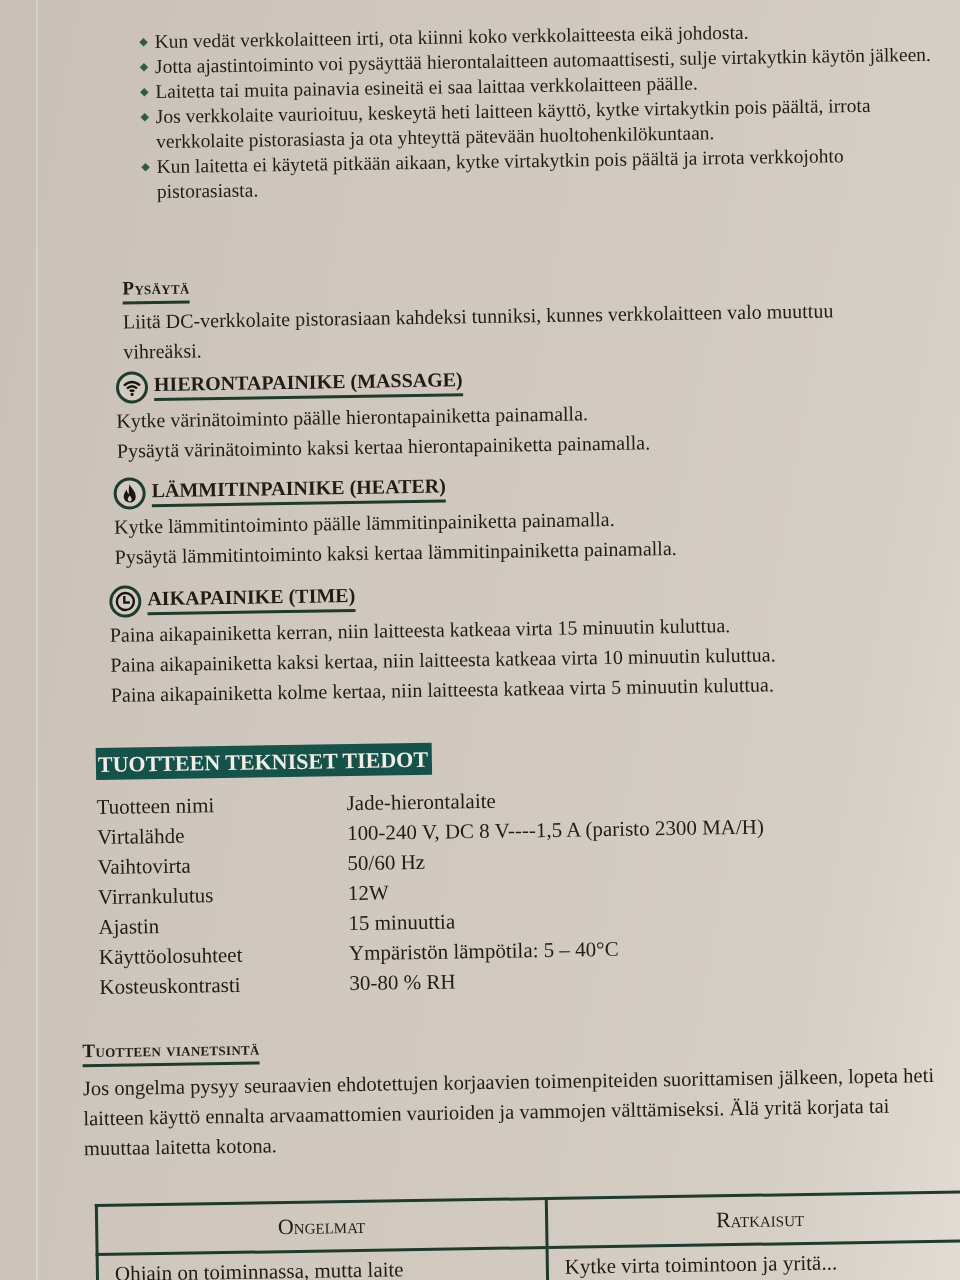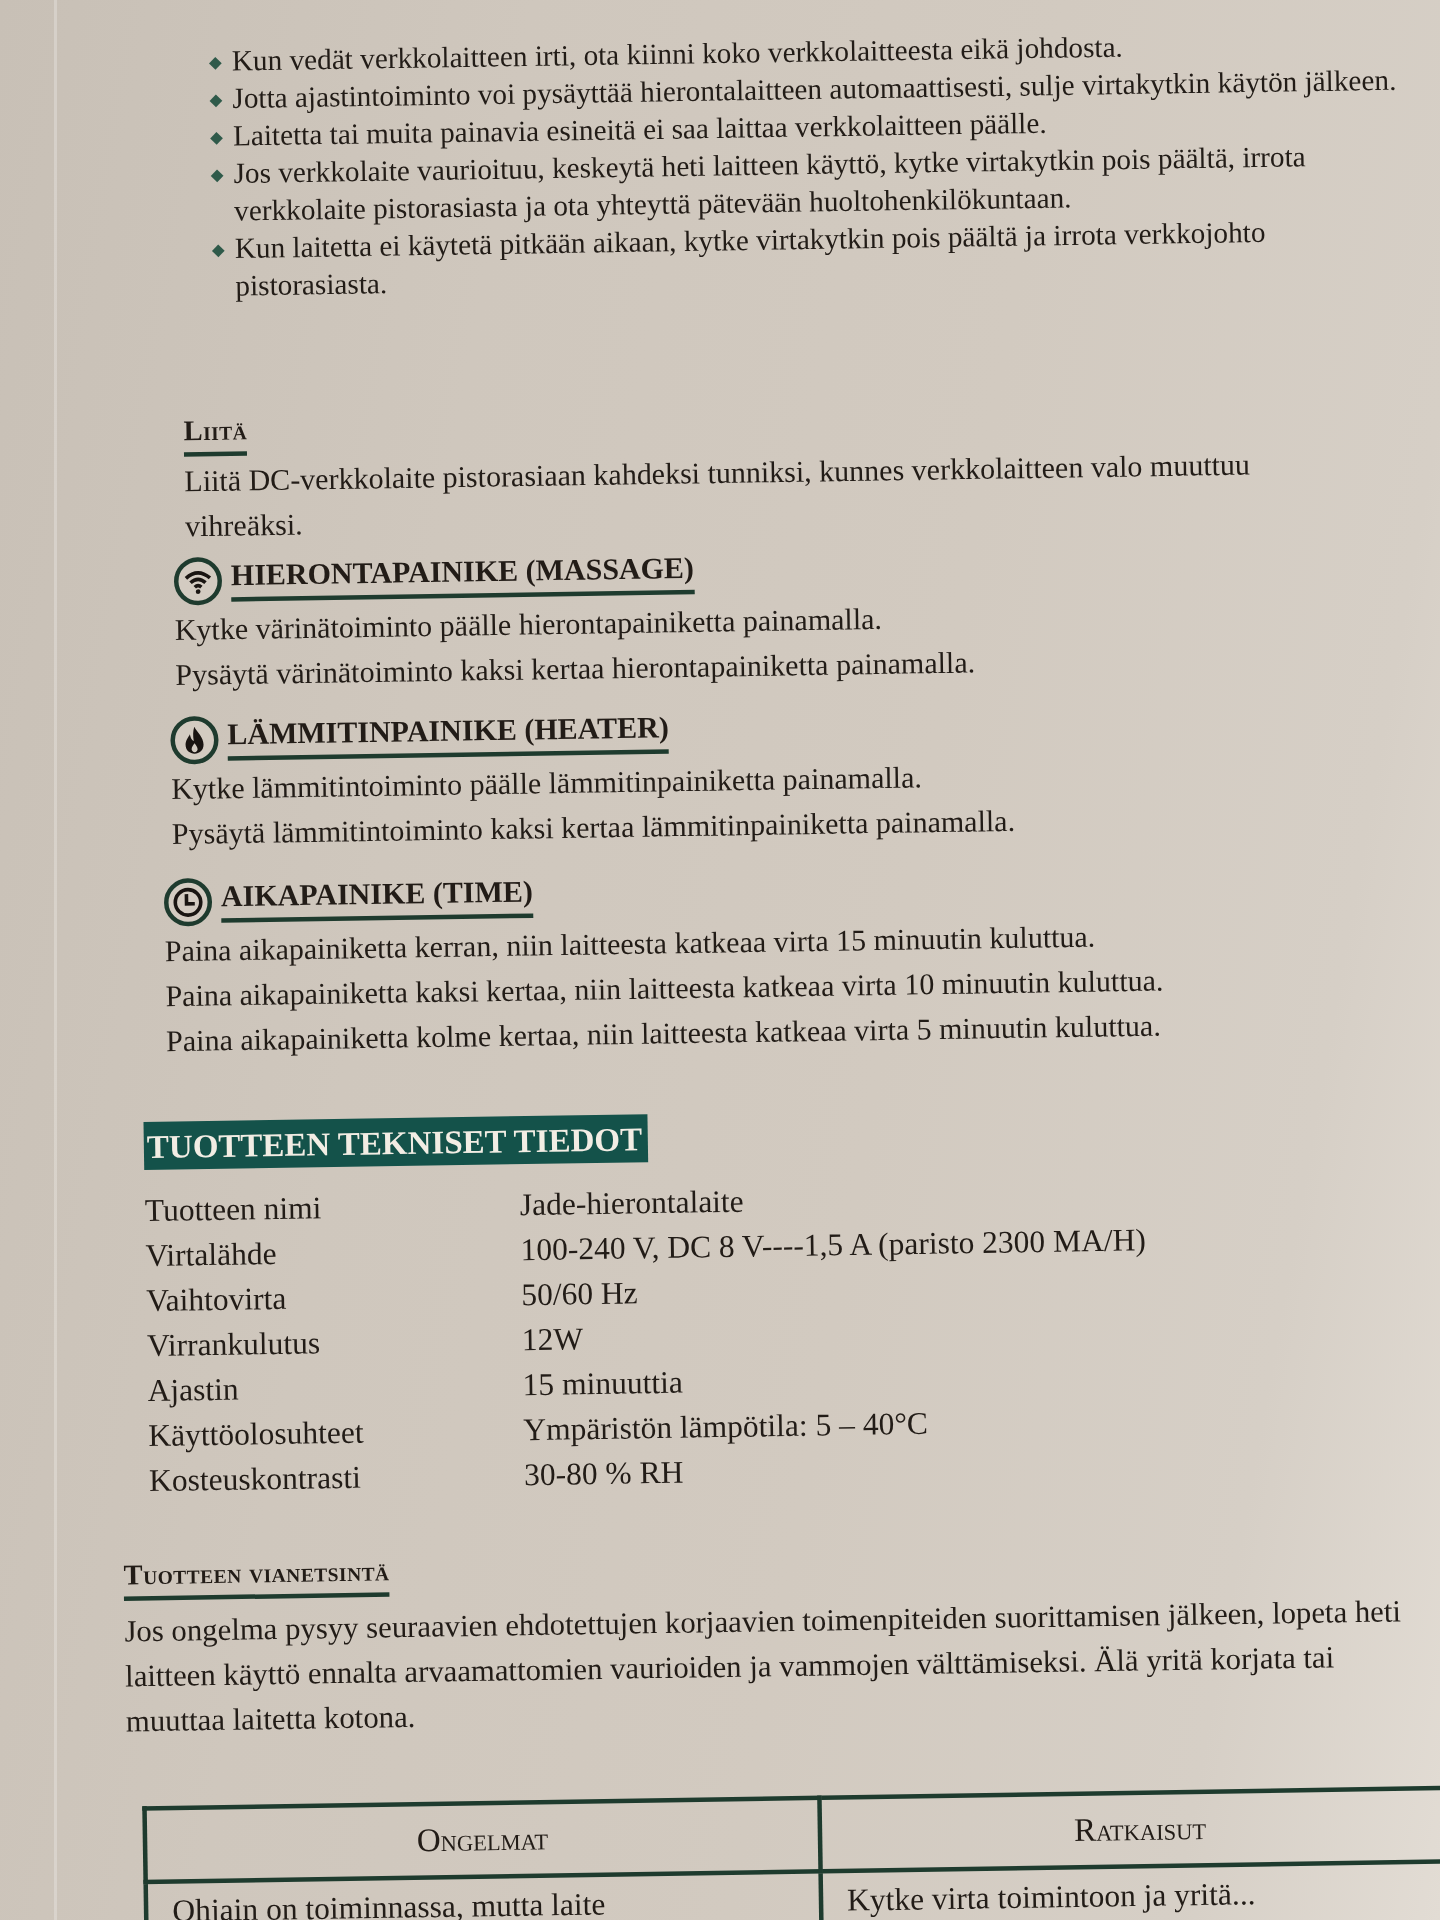--- a/index.html
+++ b/index.html
@@ -38,21 +38,21 @@
 
   <div class="bullets">
     <div class="bullet">Kun vedät verkkolaitteen irti, ota kiinni koko verkkolaitteesta eikä johdosta.</div>
     <div class="bullet">Jotta ajastintoiminto voi pysäyttää hierontalaitteen automaattisesti, sulje virtakytkin käytön jälkeen.</div>
     <div class="bullet">Laitetta tai muita painavia esineitä ei saa laittaa verkkolaitteen päälle.</div>
     <div class="bullet">Jos verkkolaite vaurioituu, keskeytä heti laitteen käyttö, kytke virtakytkin pois päältä, irrota verkkolaite pistorasiasta ja ota yhteyttä pätevään huoltohenkilökuntaan.</div>
     <div class="bullet">Kun laitetta ei käytetä pitkään aikaan, kytke virtakytkin pois päältä ja irrota verkkojohto pistorasiasta.</div>
   </div>
 
   <div class="section" style="left:128px; top:272px; width:780px;">
-    <div class="heading-sc">Liitä</div>
+    <div class="heading-sc">Pysäytä</div>
     <div class="para" style="margin-top:2px;">Liitä DC-verkkolaite pistorasiaan kahdeksi tunniksi, kunnes verkkolaitteen valo muuttuu vihreäksi.</div>
   </div>
 
   <div class="section" style="left:120px; top:366px; width:800px;">
     <div class="btn-head">
       <span class="icon-circle">
         <svg width="20" height="18" viewBox="0 0 20 18">
             <path d="M2 7 Q10 0 18 7" stroke="#1a1512" stroke-width="2.4" fill="none"></path>
             <path d="M5 10 Q10 5.5 15 10" stroke="#1a1512" stroke-width="2.4" fill="none"></path>
             <path d="M7.8 13 Q10 11 12.2 13" stroke="#1a1512" stroke-width="2.4" fill="none"></path>

